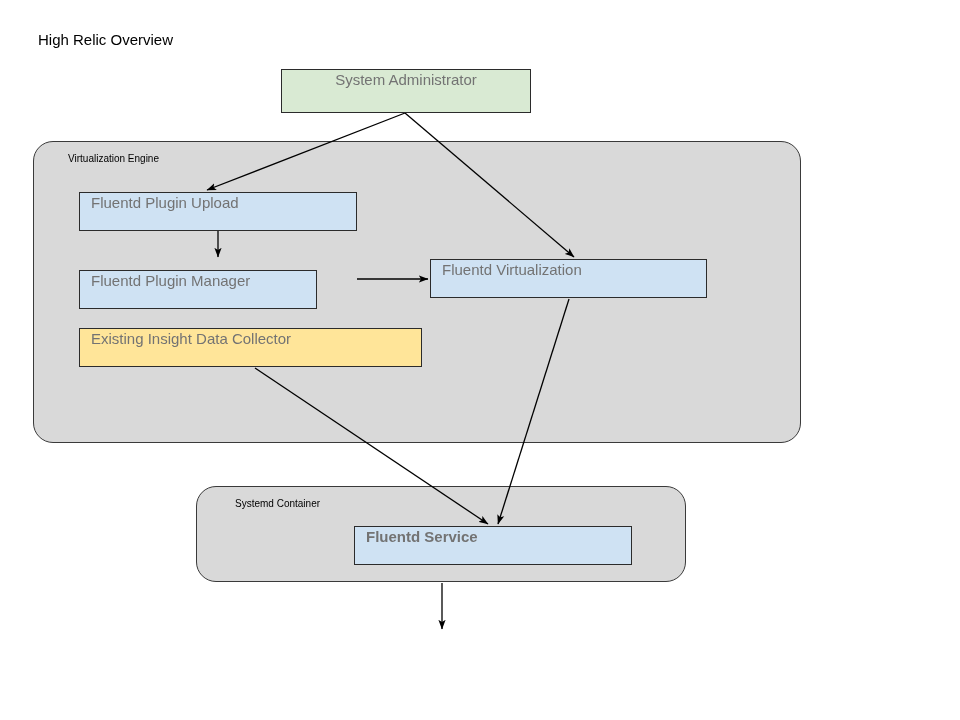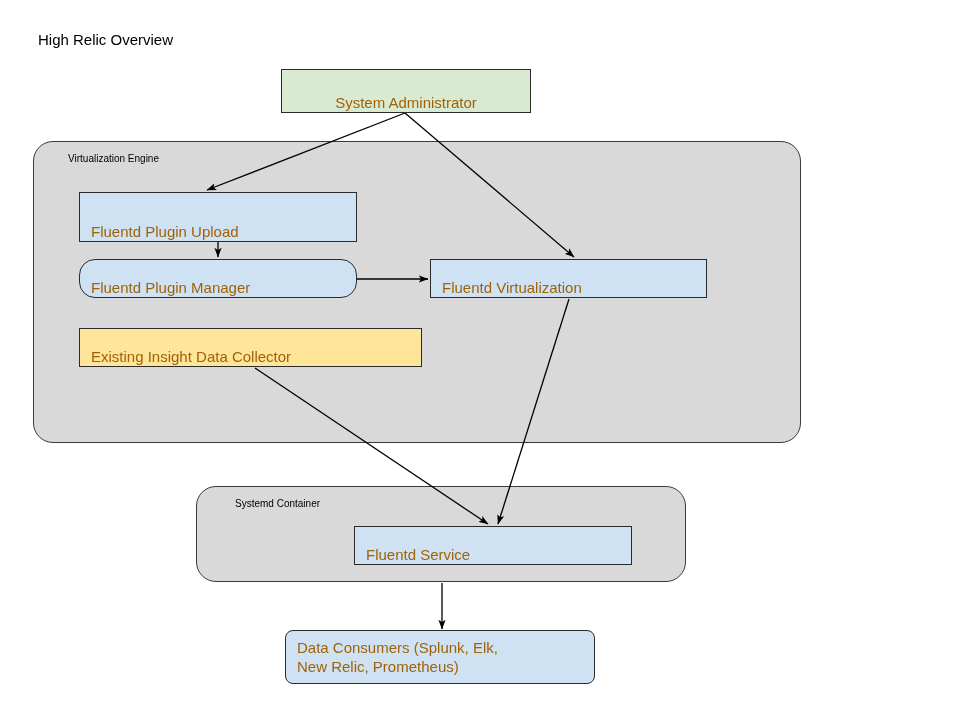--- a/index.html
+++ b/index.html
@@ -42,23 +42,23 @@
     position: absolute;
     font-size: 10px;
     color: #000000;
     white-space: nowrap;
   }
   .node {
     position: absolute;
     box-sizing: border-box;
     border: 1.2px solid #2b2b2b;
     display: flex;
-    align-items: flex-end;
+    align-items: flex-start;
     font-size: 15px;
-    color: #a16207;
+    color: #737373;
     padding-left: 11px;
     line-height: 1.28;
   }
   .node.centered {
     justify-content: center;
     padding-left: 0;
   }
   .node-blue   { background: #cfe2f3; }
   .node-green  { background: #d9ead3; }
   .node-yellow { background: #ffe599; }
@@ -97,38 +97,34 @@
 
     <line x1="569" y1="299" x2="498" y2="524" stroke="#000000" stroke-width="1.3" marker-end="url(#arrowhead)"></line>
 
     <line x1="442" y1="583" x2="442" y2="629" stroke="#000000" stroke-width="1.3" marker-end="url(#arrowhead)"></line>
   </svg>
 
   <div class="node node-green centered" style="left:281px; top:69px; width:250px; height:44px;">
     <span class="node-text">System Administrator</span>
   </div>
 
-  <div class="node node-blue" style="left:79px; top:192px; width:278px; height:50px;">
+  <div class="node node-blue" style="left:79px; top:192px; width:278px; height:39px;">
     <span class="node-text">Fluentd Plugin Upload</span>
   </div>
 
-  <div class="node node-blue" style="left:79px; top:259px; width:278px; height:39px;border-radius:16px;">
+  <div class="node node-blue" style="left:79px; top:270px; width:238px; height:39px;">
     <span class="node-text">Fluentd Plugin Manager</span>
   </div>
 
   <div class="node node-blue" style="left:430px; top:259px; width:277px; height:39px;">
     <span class="node-text">Fluentd Virtualization</span>
   </div>
 
   <div class="node node-yellow" style="left:79px; top:328px; width:343px; height:39px;">
     <span class="node-text">Existing Insight Data Collector</span>
   </div>
 
-  <div class="node node-blue" style="left:354px; top:526px; width:278px; height:39px;">
+  <div class="node node-blue" style="left:354px; top:526px; width:278px; height:39px;font-weight:bold;">
     <span class="node-text">Fluentd Service</span>
   </div>
 
-  <div class="node node-blue node-rounded" style="left:285px; top:630px; width:310px; height:54px; display:block; padding-top:7px;">
-    <span class="node-text">Data Consumers (Splunk, Elk,</span>
-    <span class="node-text">New Relic, Prometheus)</span>
-  </div>
 
 </div>
 
 </body></html>

